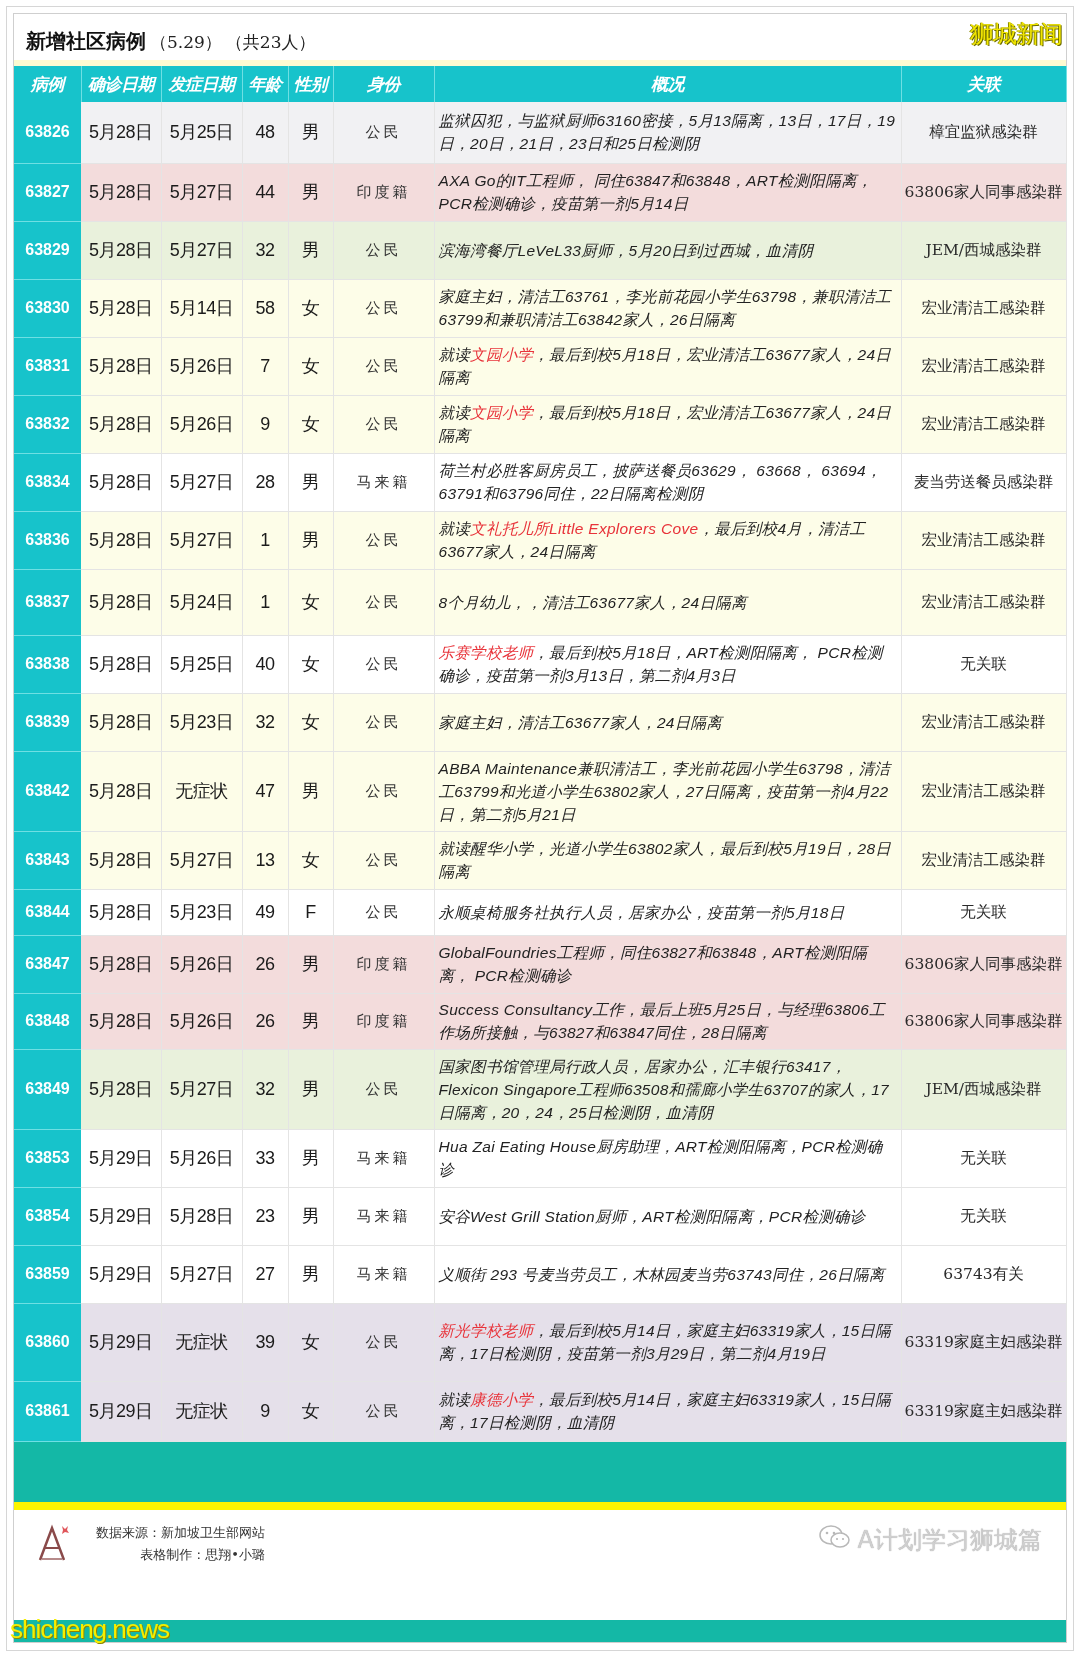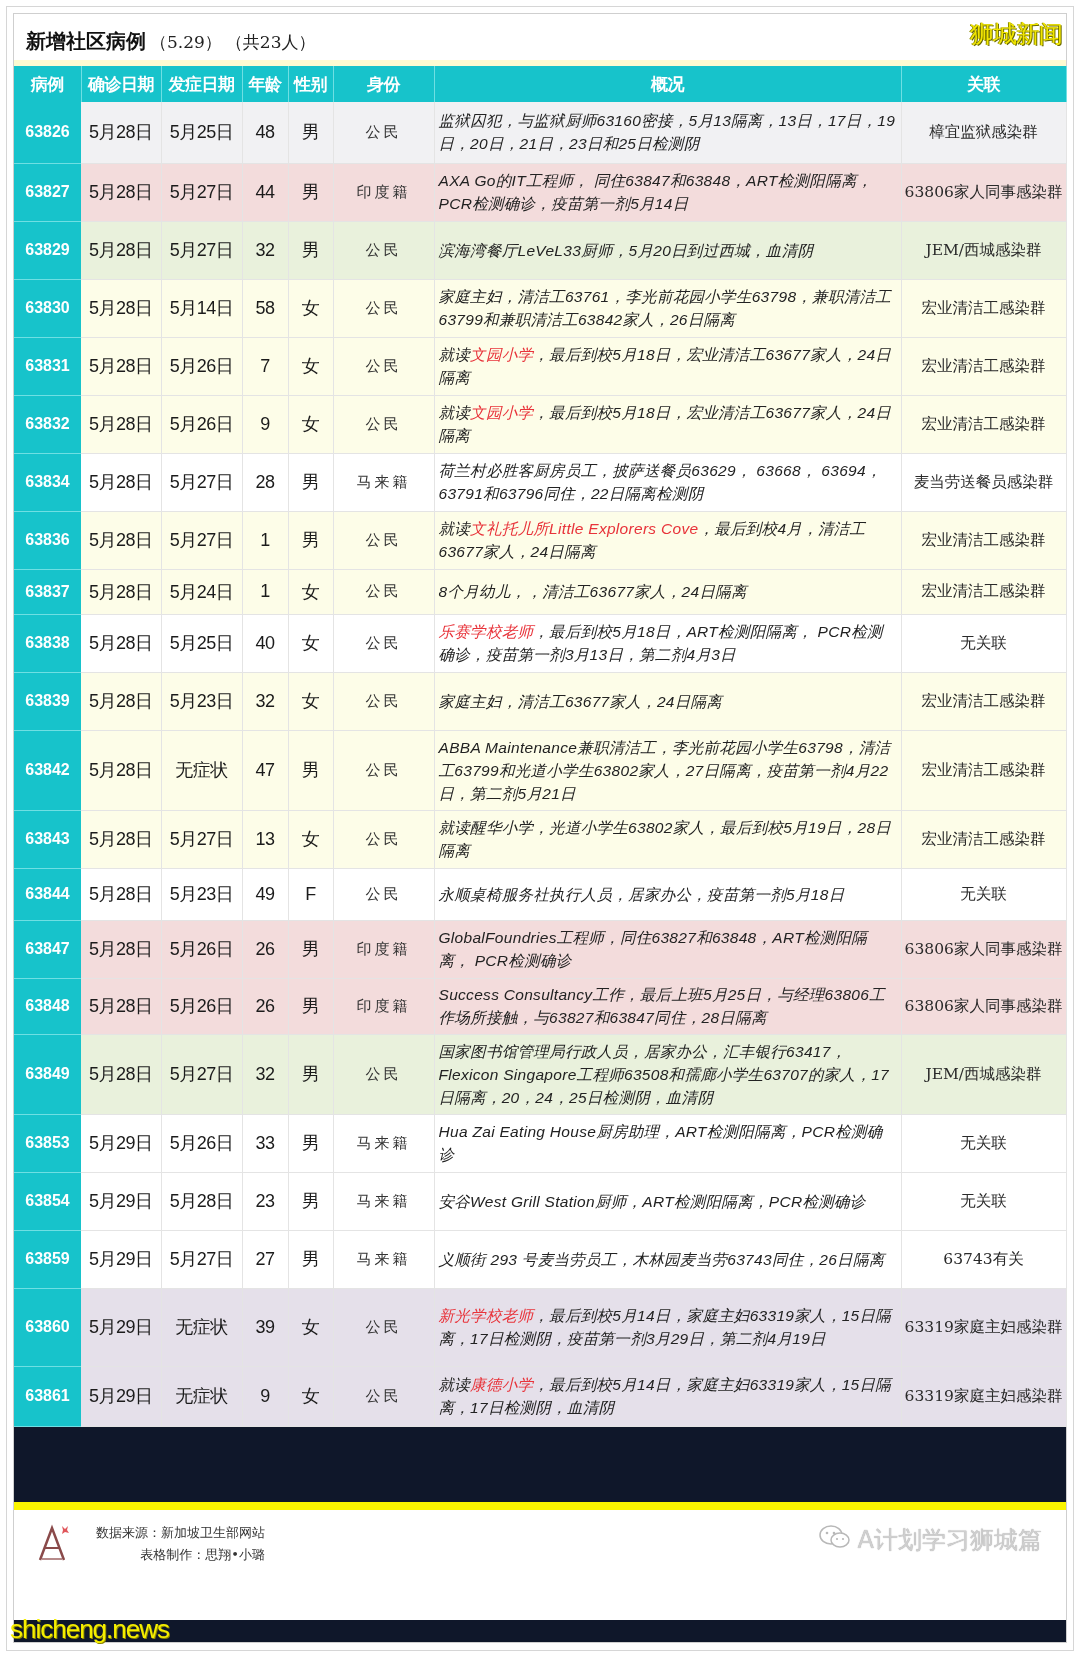--- a/index.html
+++ b/index.html
@@ -4,21 +4,21 @@
 <style>
   * { box-sizing: border-box; margin: 0; padding: 0; }
   html, body { width: 1080px; height: 1657px; background: #ffffff; overflow: hidden; }
   body { font-family: "DejaVu Sans", "Liberation Sans", sans-serif; color: #222; position: relative; }
   .frame {
     position: absolute; left: 6px; top: 6px; width: 1068px; height: 1645px;
     border: 1px solid #d6d6d6; background: #fff;
   }
   .card {
     position: absolute; left: 13px; top: 13px; width: 1054px; height: 1630px;
-    border: 1px solid #cfcfcf; background: #0f172a;
+    border: 1px solid #cfcfcf; background: #14b8a6;
   }
   .title-bar {
     position: absolute; left: 0; top: 0; width: 1052px; height: 52px;
     background: #ffffff;
   }
   .title-text {
     position: absolute; left: 12px; top: 14px; font-size: 20px; font-weight: bold; color: #111;
     font-family: "DejaVu Sans", sans-serif;
   }
   .title-sub {
@@ -34,21 +34,21 @@
     position: absolute; left: 0; top: 46px; width: 1052px; height: 6px;
     background: #fdfbd2;
   }
   table.cases {
     position: absolute; left: 0; top: 52px; width: 1052px;
     border-collapse: collapse; table-layout: fixed;
   }
   table.cases th {
     background: #17c3cb; color: #ffffff; font-size: 17px; font-weight: bold;
     height: 36px; border-right: 1px solid #6fdfe3; text-align: center;
-    font-family: "DejaVu Sans", sans-serif; letter-spacing: -0.5px;
+    font-family: "DejaVu Sans", sans-serif; letter-spacing: -0.5px; font-style: italic;
   }
   table.cases td {
     border-right: 1px solid #e4e4e4; border-bottom: 1px solid #e4e4e4;
     text-align: center; vertical-align: middle; font-size: 17px; color: #1b1b1b;
     font-family: "Liberation Sans", sans-serif;
   }
   table.cases td.id {
     background: #17c3cb; color: #ffffff; font-weight: bold; font-size: 16px;
     border-bottom: 1px solid #6fdfe3; border-right: none;
     font-family: "Liberation Sans", sans-serif;
@@ -206,21 +206,21 @@
         <tr class="bg-yellow" style="height: 58px;">
           <td class="id">63836</td>
           <td class="date">5月28日</td>
           <td class="date">5月27日</td>
           <td class="date">1</td>
           <td class="date">男</td>
           <td class="serif">公民</td>
           <td class="desc"><span>就读</span><span class="red">文礼托儿所Little Explorers Cove</span><span>，最后到校4月，清洁工63677家人，24日隔离</span></td>
           <td class="link">宏业清洁工感染群</td>
         </tr>
-        <tr class="bg-yellow" style="height: 45px; margin-top: 10px;">
+        <tr class="bg-yellow" style="height: 66px; margin-top: 10px;">
           <td class="id">63837</td>
           <td class="date">5月28日</td>
           <td class="date">5月24日</td>
           <td class="date">1</td>
           <td class="date">女</td>
           <td class="serif">公民</td>
           <td class="desc"><span></span><span class="red"></span><span>8个月幼儿，，清洁工63677家人，24日隔离</span></td>
           <td class="link">宏业清洁工感染群</td>
         </tr>
         <tr class="bg-white" style="height: 58px;">
@@ -256,21 +256,21 @@
         <tr class="bg-yellow" style="height: 58px;">
           <td class="id">63843</td>
           <td class="date">5月28日</td>
           <td class="date">5月27日</td>
           <td class="date">13</td>
           <td class="date">女</td>
           <td class="serif">公民</td>
           <td class="desc"><span></span><span class="red"></span><span>就读醒华小学，光道小学生63802家人，最后到校5月19日，28日隔离</span></td>
           <td class="link">宏业清洁工感染群</td>
         </tr>
-        <tr class="bg-white" style="height: 52px;">
+        <tr class="bg-white" style="height: 46px;">
           <td class="id">63844</td>
           <td class="date">5月28日</td>
           <td class="date">5月23日</td>
           <td class="date">49</td>
           <td class="date">F</td>
           <td class="serif">公民</td>
           <td class="desc"><span></span><span class="red"></span><span>永顺桌椅服务社执行人员，居家办公，疫苗第一剂5月18日</span></td>
           <td class="link">无关联</td>
         </tr>
         <tr class="bg-pink" style="height: 58px;">

